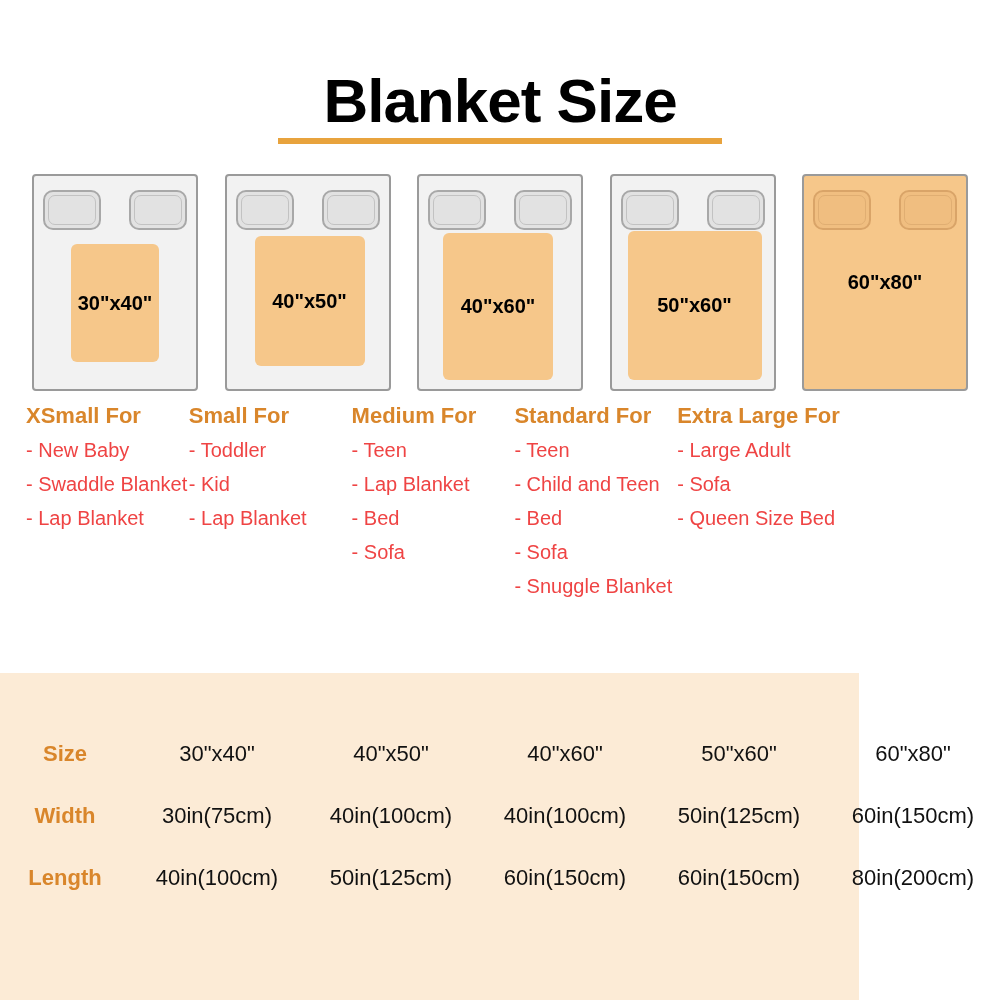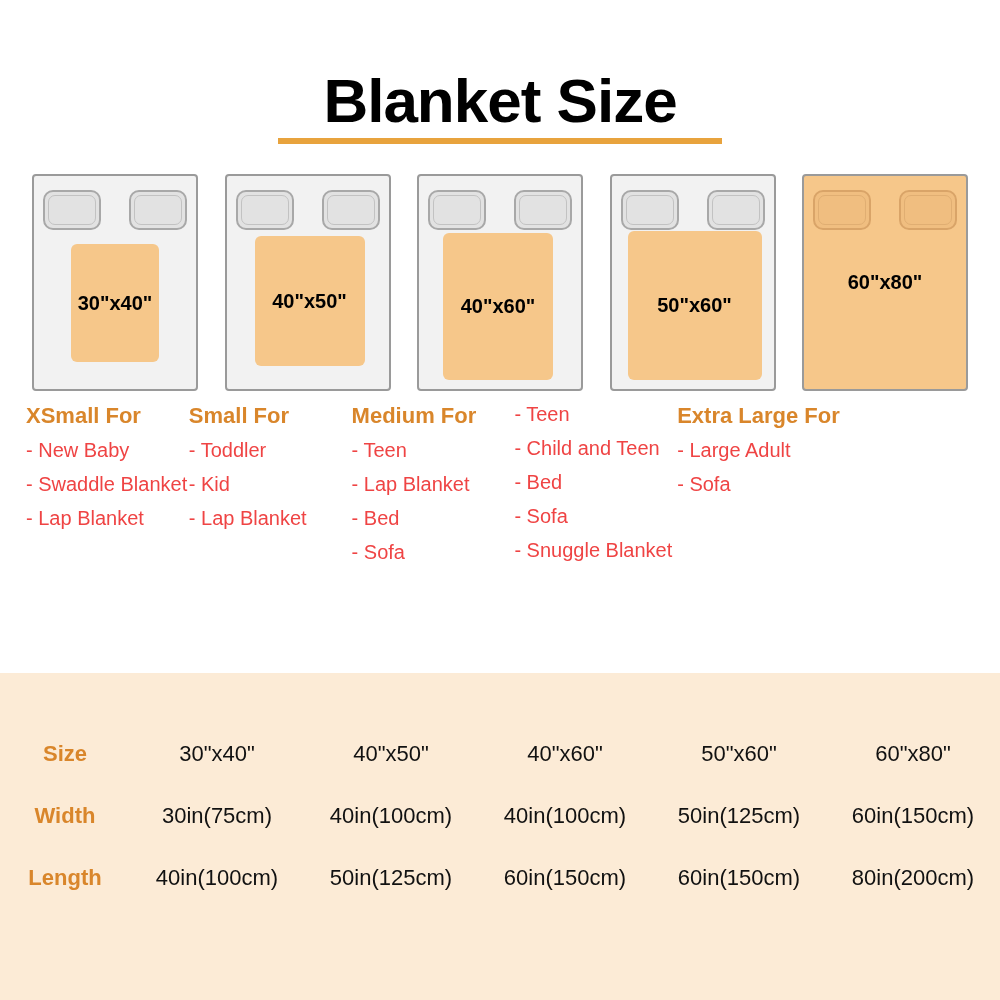--- a/index.html
+++ b/index.html
@@ -137,21 +137,21 @@
     color: #ef4444;
     margin-bottom: 11px;
     white-space: nowrap;
   }
 
   
   .spec-panel {
     position: absolute;
     left: 0;
     bottom: 0;
-    width: 1000px;
+    width: 859px;
     height: 327px;
     background: #FCEBD6;
   }
   .spec-table {
     position: absolute;
     top: 50px;
     left: 0;
     width: 1000px;
     border-collapse: collapse;
   }
@@ -248,31 +248,33 @@
 
   <div class="col">
     <div class="col-heading">Medium For</div>
     <div class="col-item">- Teen</div>
     <div class="col-item">- Lap Blanket</div>
     <div class="col-item">- Bed</div>
     <div class="col-item">- Sofa</div>
   </div>
 
   <div class="col">
+    <div class="col-heading">Standard For</div>
     <div class="col-item">- Teen</div>
     <div class="col-item">- Child and Teen</div>
     <div class="col-item">- Bed</div>
     <div class="col-item">- Sofa</div>
     <div class="col-item">- Snuggle Blanket</div>
   </div>
 
   <div class="col">
     <div class="col-heading">Extra Large For</div>
     <div class="col-item">- Large Adult</div>
     <div class="col-item">- Sofa</div>
+    <div class="col-item">- Queen Size Bed</div>
   </div>
 
 </div>
 
 <div class="spec-panel">
   <table class="spec-table">
     <tbody>
       <tr>
         <td class="rowlabel">Size</td>
         <td>30"x40"</td>

